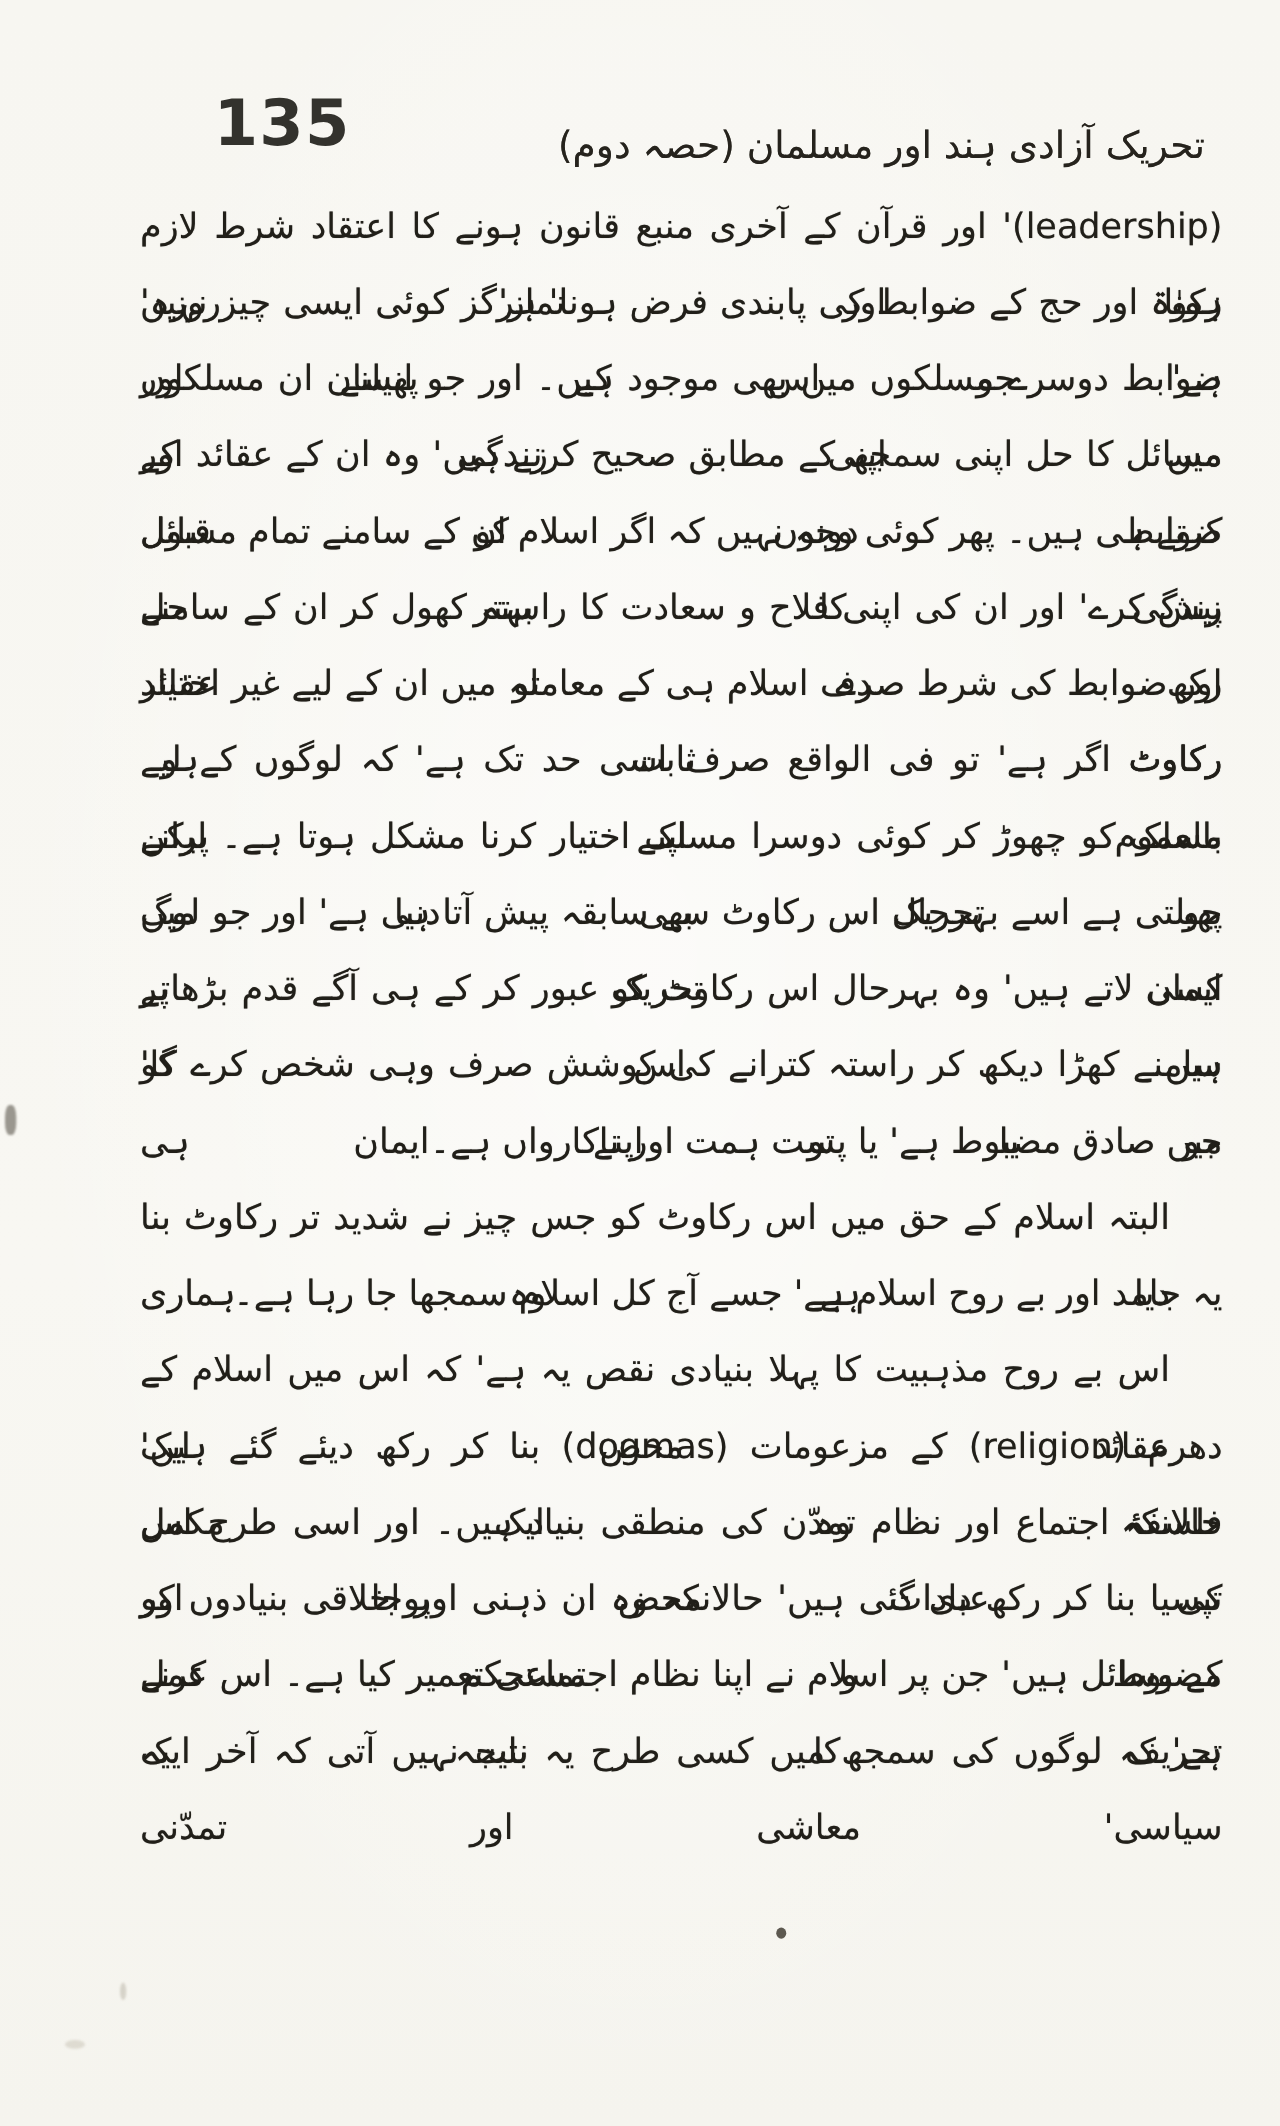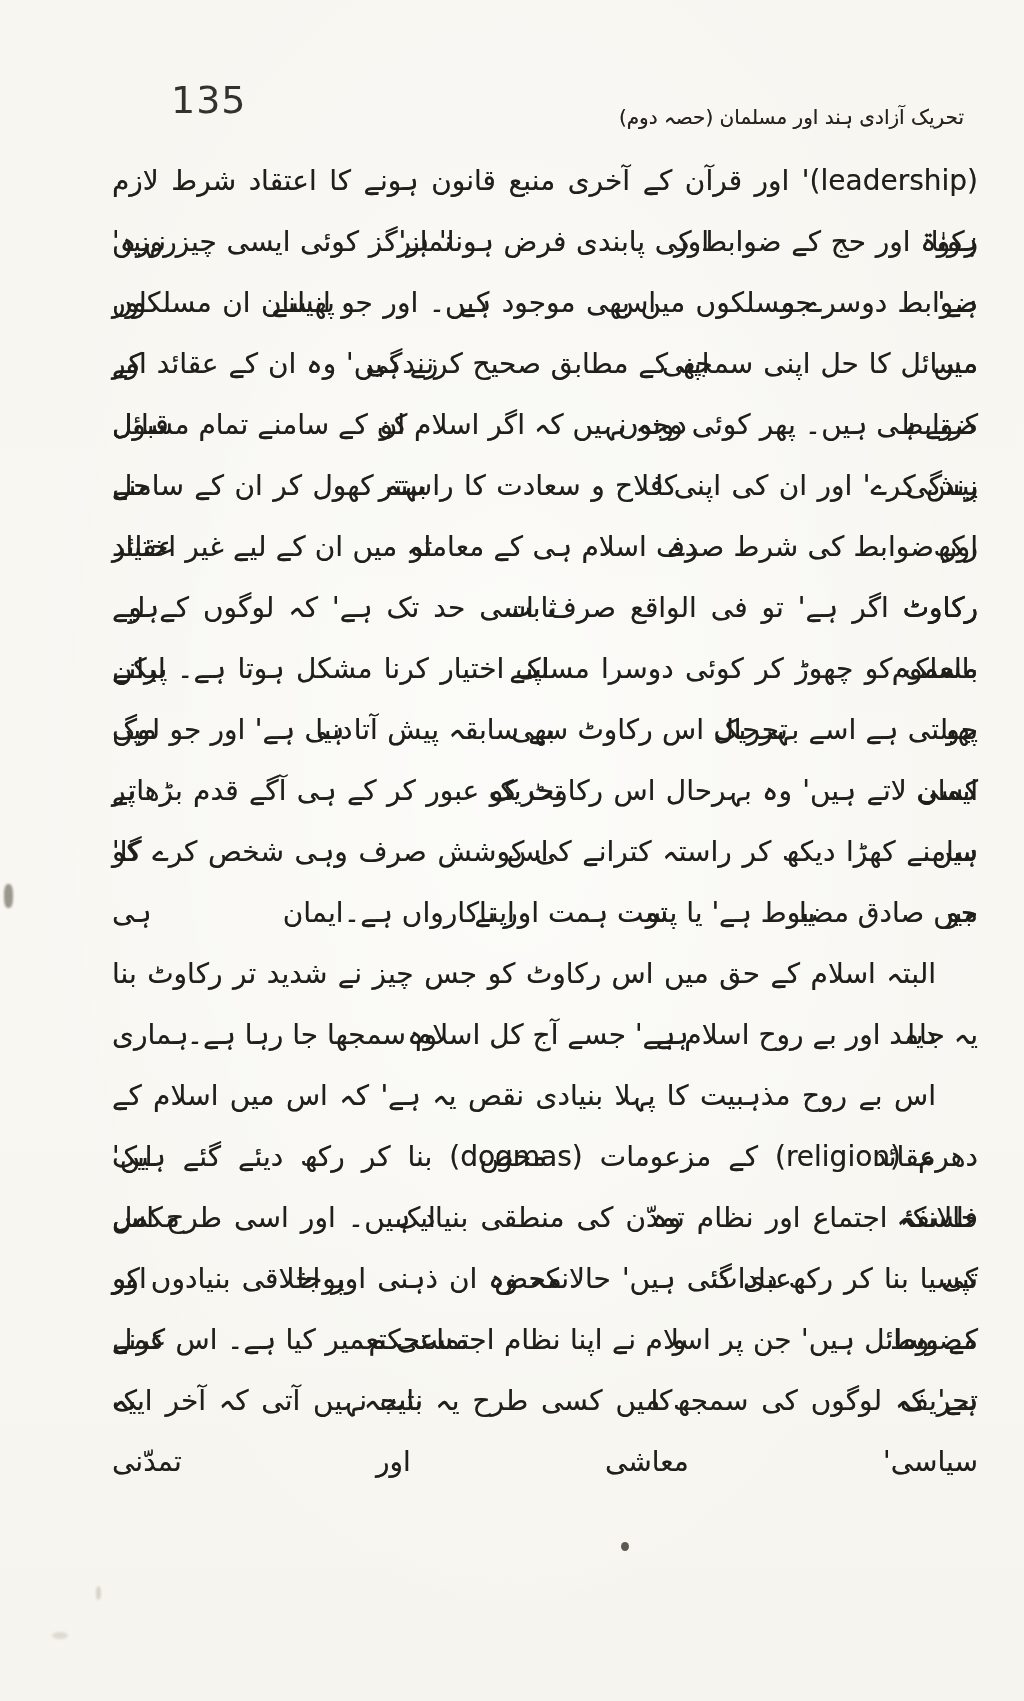--- a/index.html
+++ b/index.html
@@ -11,28 +11,29 @@
     overflow:hidden;
   }
   .scan-page{
     position:absolute;inset:0;
     background:
       radial-gradient(ellipse at 50% 45%, rgba(255,255,255,.55) 0%, rgba(255,255,255,0) 70%),
       linear-gradient(180deg,#f7f6f1 0%, #f8f7f2 60%, #f5f4ee 100%);
   }
   .pagenum{
     position:absolute;left:171px;top:80px;
-    font-size:38px;line-height:40px;
+    font-size:51px;line-height:40px;
     color:#33322d;letter-spacing:1px;
     font-family:"DejaVu Sans", sans-serif;
+    font-weight:bold;
   }
   .running-header{
     position:absolute;top:100px;right:60px;
     direction:rtl;
-    font-size:20px;line-height:34px;
+    font-size:30px;line-height:34px;
     color:#26231d;
     text-shadow:0 0 .5px rgba(30,28,22,.6);
     white-space:nowrap;
   }
   .body-text{
     position:absolute;left:112px;top:150px;width:866px;
     direction:rtl;
     color:#211f19;
     font-size:28px;
     text-shadow:0 0 .6px rgba(28,26,20,.55);

